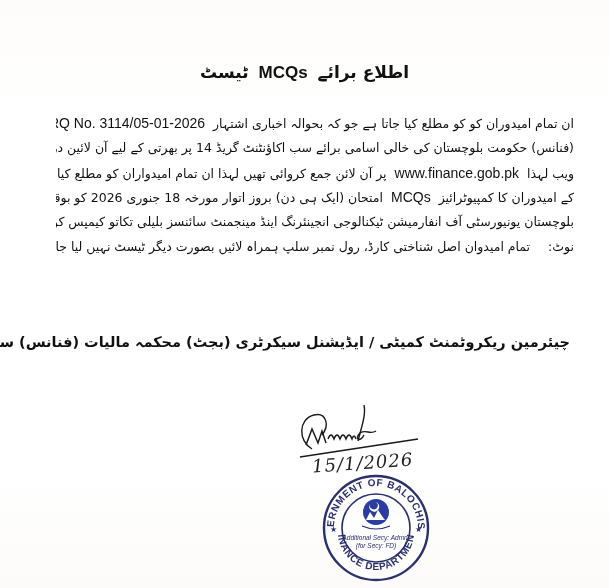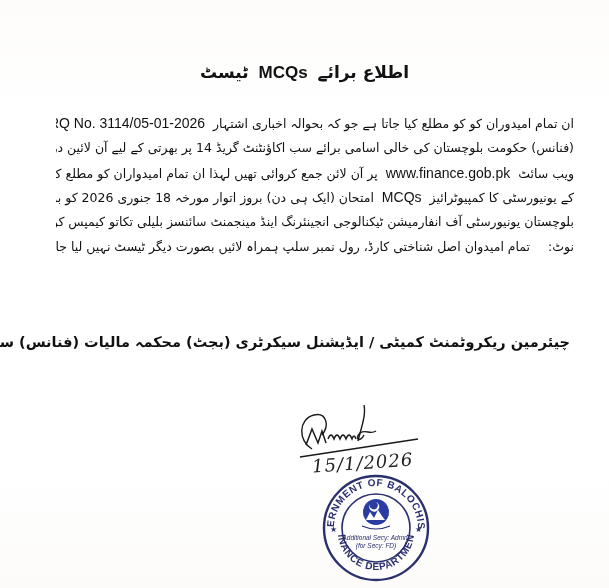--- a/index.html
+++ b/index.html
@@ -124,26 +124,26 @@
   <div class="body-text">
     <span class="body-line">
       <span>ان تمام امیدوران کو کو مطلع کیا جاتا ہے جو کہ بحوالہ اخباری اشتہار</span>
       <span class="latin-inline">PRQ No. 3114/05-01-2026</span>
       
     </span>
     <span class="body-line">
       <span>(فنانس) حکومت بلوچستان کی خالی اسامی برائے سب اکاؤنٹنٹ گریڈ 14 پر بھرتی کے لیے آن لائین درخواست محکمہ مالیات (فنانس) کی</span>
     </span>
     <span class="body-line">
-      <span>ویب سائٹ</span>
+      <span>ویب لہذا</span>
       <span class="latin-inline">www.finance.gob.pk</span>
       <span>پر آن لائن جمع کروائی تھیں لہذا ان تمام امیدواران کو مطلع کیا جاتا ہے کہ تمام ڈویژن</span>
     </span>
     <span class="body-line">
-      <span>کے یونیورسٹی کا کمپیوٹرائیز</span>
+      <span>کے امیدوران کا کمپیوٹرائیز</span>
       <span class="latin-inline">MCQs</span>
       <span>امتحان (ایک ہی دن) بروز اتوار مورخہ 18 جنوری 2026 کو بوقت صبح 9:00 بجے</span>
     </span>
     <span class="body-line">
       <span>بلوچستان یونیورسٹی آف انفارمیشن ٹیکنالوجی انجینئرنگ اینڈ مینجمنٹ سائنسز بلیلی تکاتو کیمپس کوئٹہ میں ہوں گے۔</span>
     </span>
     <span class="body-line">
       <span class="note-label">نوٹ:</span>
       <span>تمام امیدوان اصل شناختی کارڈ، رول نمبر سلپ ہمراہ لائیں بصورت دیگر ٹیسٹ نہیں لیا جائے گا۔</span>
     </span>

